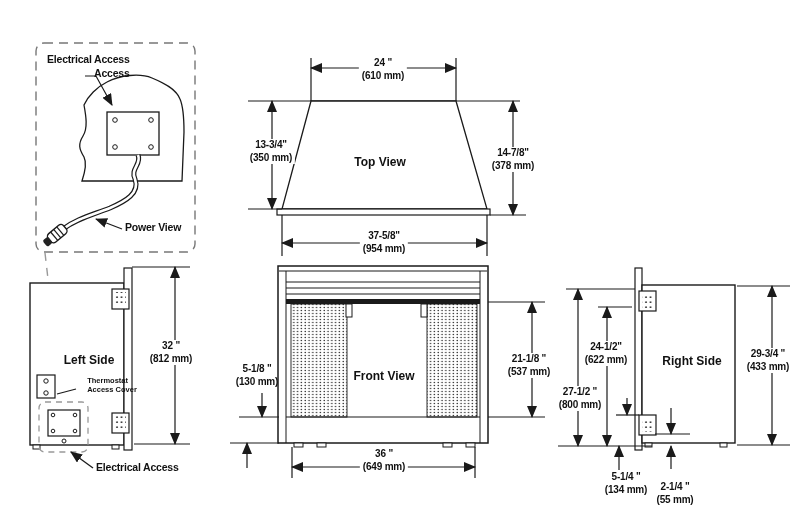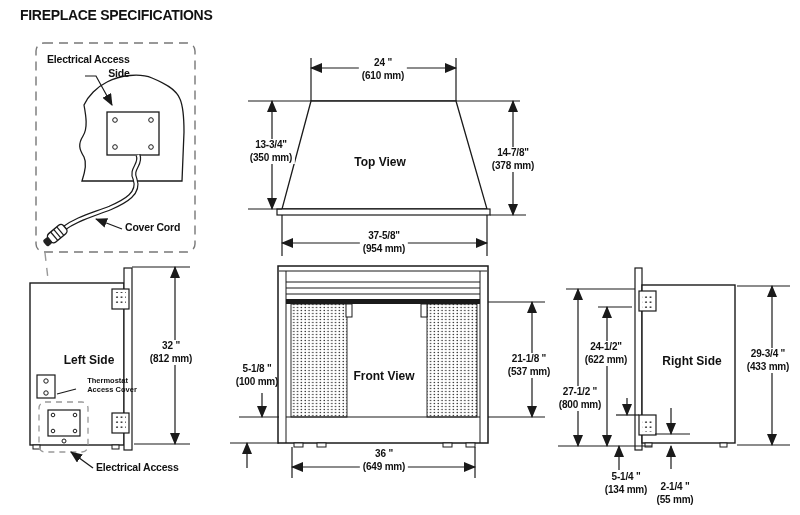--- a/index.html
+++ b/index.html
@@ -185,27 +185,26 @@
         <line x1="671" y1="408" x2="671" y2="434" marker-end="url(#aE)"></line>
         <line x1="671" y1="469" x2="671" y2="446" marker-end="url(#aE)"></line>
 
         <line x1="737" y1="286" x2="790" y2="286"></line>
         <line x1="737" y1="445" x2="790" y2="445"></line>
         <line x1="772" y1="286" x2="772" y2="445" marker-start="url(#aS)" marker-end="url(#aE)"></line>
       </g>
     </g>
   </svg>
 
-  <div class="lbl title">FIREPLACE SPECIFICATIONS</div>
 
   <div class="lbl note" style="left:47px;top:53px">
     <div>Electrical Access</div>
-    <div>Side</div>
-  </div>
-  <div class="lbl note" style="left:125px;top:221px">Cover Cord</div>
+    <div>Access</div>
+  </div>
+  <div class="lbl note" style="left:125px;top:221px">Power View</div>
 
   <div class="lbl viewlabel" style="left:380px;top:155px">Top View</div>
   <div class="lbl viewlabel" style="left:384px;top:369px">Front View</div>
   <div class="lbl viewlabel" style="left:89px;top:353px">Left Side</div>
   <div class="lbl viewlabel" style="left:692px;top:354px">Right Side</div>
 
   <div class="lbl tinylabel" style="left:112px;top:376px">
     <div>Thermostat</div>
     <div>Access Cover</div>
   </div>
@@ -223,21 +222,21 @@
     <span>14-7/8"</span>
     <span>(378 mm)</span>
   </div>
   <div class="lbl dim" style="left:384px;top:230px">
     <span>37-5/8"</span>
     <span>(954 mm)</span>
   </div>
 
   <div class="lbl dim nobg" style="left:257px;top:363px">
     <span>5-1/8 "</span>
-    <span>(100 mm)</span>
+    <span>(130 mm)</span>
   </div>
   <div class="lbl dim" style="left:529px;top:353px">
     <span>21-1/8 "</span>
     <span>(537 mm)</span>
   </div>
   <div class="lbl dim" style="left:384px;top:448px">
     <span>36 "</span>
     <span>(649 mm)</span>
   </div>
 

